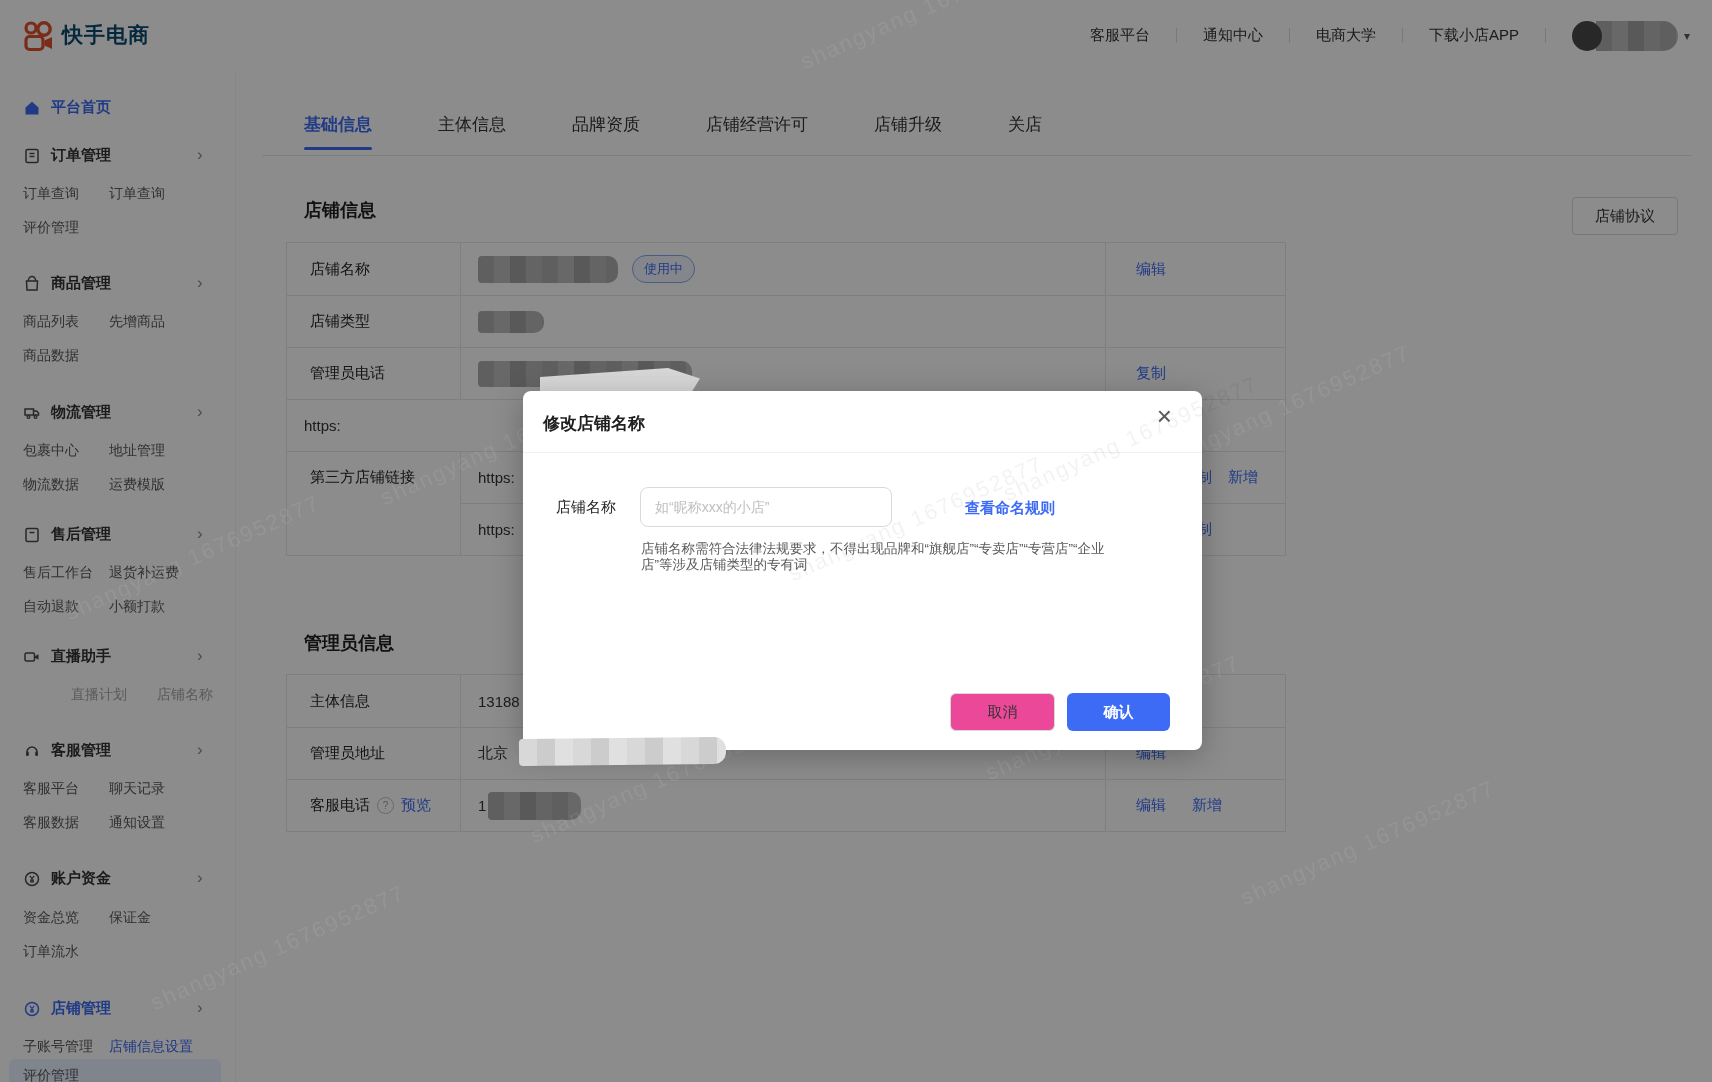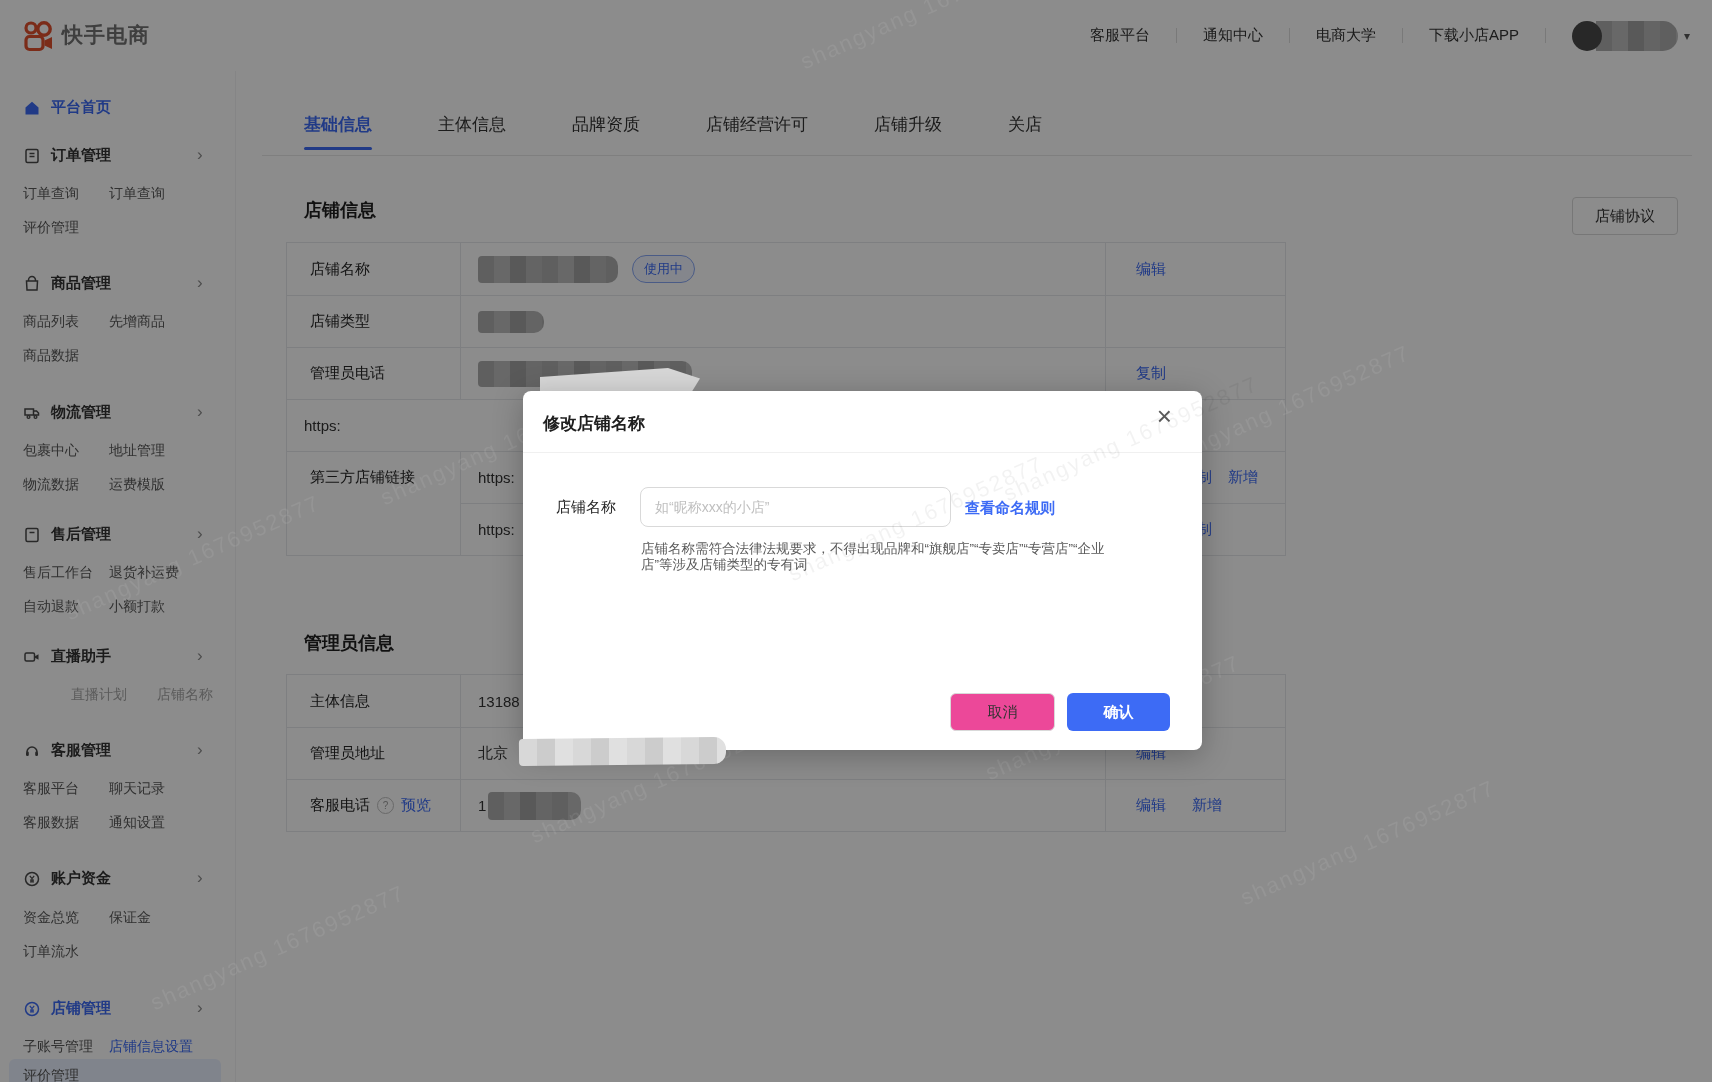--- a/index.html
+++ b/index.html
@@ -2,21 +2,21 @@
 <html><head>
 <meta charset="utf-8">
 <style>
   html,body{margin:0;padding:0;background:#555;}
   #app{position:relative;width:1712px;height:1082px;overflow:hidden;background:#fff;
        font-family:"Liberation Sans","DejaVu Sans",sans-serif;color:#262626;}
   .abs{position:absolute;}
 
   
   #header{position:absolute;left:0;top:0;width:1712px;height:71px;background:#fff;}
-  .logo-text{position:absolute;left:62px;top:21px;font-size:21px;font-weight:bold;color:#737373;letter-spacing:1px;}
+  .logo-text{position:absolute;left:62px;top:21px;font-size:21px;font-weight:bold;color:#0c4a6e;letter-spacing:1px;}
   #top-nav{position:absolute;right:22px;top:0;height:71px;display:flex;align-items:center;gap:26px;font-size:15px;color:#333;}
   .nav-sep{width:1px;height:15px;background:#dcdcdc;}
   .nav-item{cursor:pointer;white-space:nowrap;}
   .avatar-wrap{display:flex;align-items:center;gap:6px;}
   .avatar-circle{width:30px;height:30px;border-radius:50%;background:#4a4a4a;margin-right:-12px;position:relative;z-index:1;}
   .caret{font-size:12px;color:#595959;}
 
   
   #sidebar{position:absolute;left:0;top:71px;width:235px;height:1011px;background:#fff;border-right:1px solid #f2f3f5;}
   .side-line{position:absolute;left:0;width:235px;height:24px;}
@@ -70,21 +70,21 @@
       clip-path:polygon(0 35%,80% 0,100% 40%,94% 100%,0 100%);}
   #blur-address{position:absolute;left:519px;top:738px;width:207px;height:27px;z-index:30;transform:rotate(-0.6deg);}
 
   
   #modal{position:absolute;left:523px;top:391px;width:679px;height:359px;background:#fff;border-radius:8px;z-index:20;
          box-shadow:0 6px 30px rgba(0,0,0,0.25);}
   #modal-title{position:absolute;left:20px;top:21px;font-size:17px;font-weight:bold;color:#1f1f1f;}
   #modal-close{position:absolute;right:30px;top:12px;font-size:26px;color:#595959;cursor:pointer;line-height:1;font-weight:300;}
   #modal-divider{position:absolute;left:0;top:61px;width:679px;height:1px;background:#f0f0f0;}
   #field-label{position:absolute;left:33px;top:107px;font-size:15px;color:#262626;}
-  #name-input{position:absolute;left:117px;top:96px;width:311px;height:40px;box-sizing:border-box;border:1px solid #d9d9d9;
+  #name-input{position:absolute;left:117px;top:96px;width:252px;height:40px;box-sizing:border-box;border:1px solid #d9d9d9;
          border-radius:8px;padding:0 14px;font-size:14px;color:#262626;outline:none;font-family:inherit;}
   #name-input::placeholder{color:#bfbfbf;}
   #naming-link{position:absolute;left:442px;top:108px;font-size:15px;font-weight:bold;}
   #modal-help{position:absolute;left:118px;top:150px;width:478px;font-size:13.5px;line-height:16px;color:#595959;}
   .btn{position:absolute;top:302px;height:38px;border-radius:6px;display:flex;align-items:center;justify-content:center;
        font-size:15px;box-sizing:border-box;cursor:pointer;}
   #cancel-btn{left:427px;width:105px;background:#ec4899;border:1px solid #d9d9d9;color:#333;}
   #confirm-btn{left:544px;width:103px;background:#3d6bf5;color:#fff;font-weight:bold;}
 </style>
 </head>

